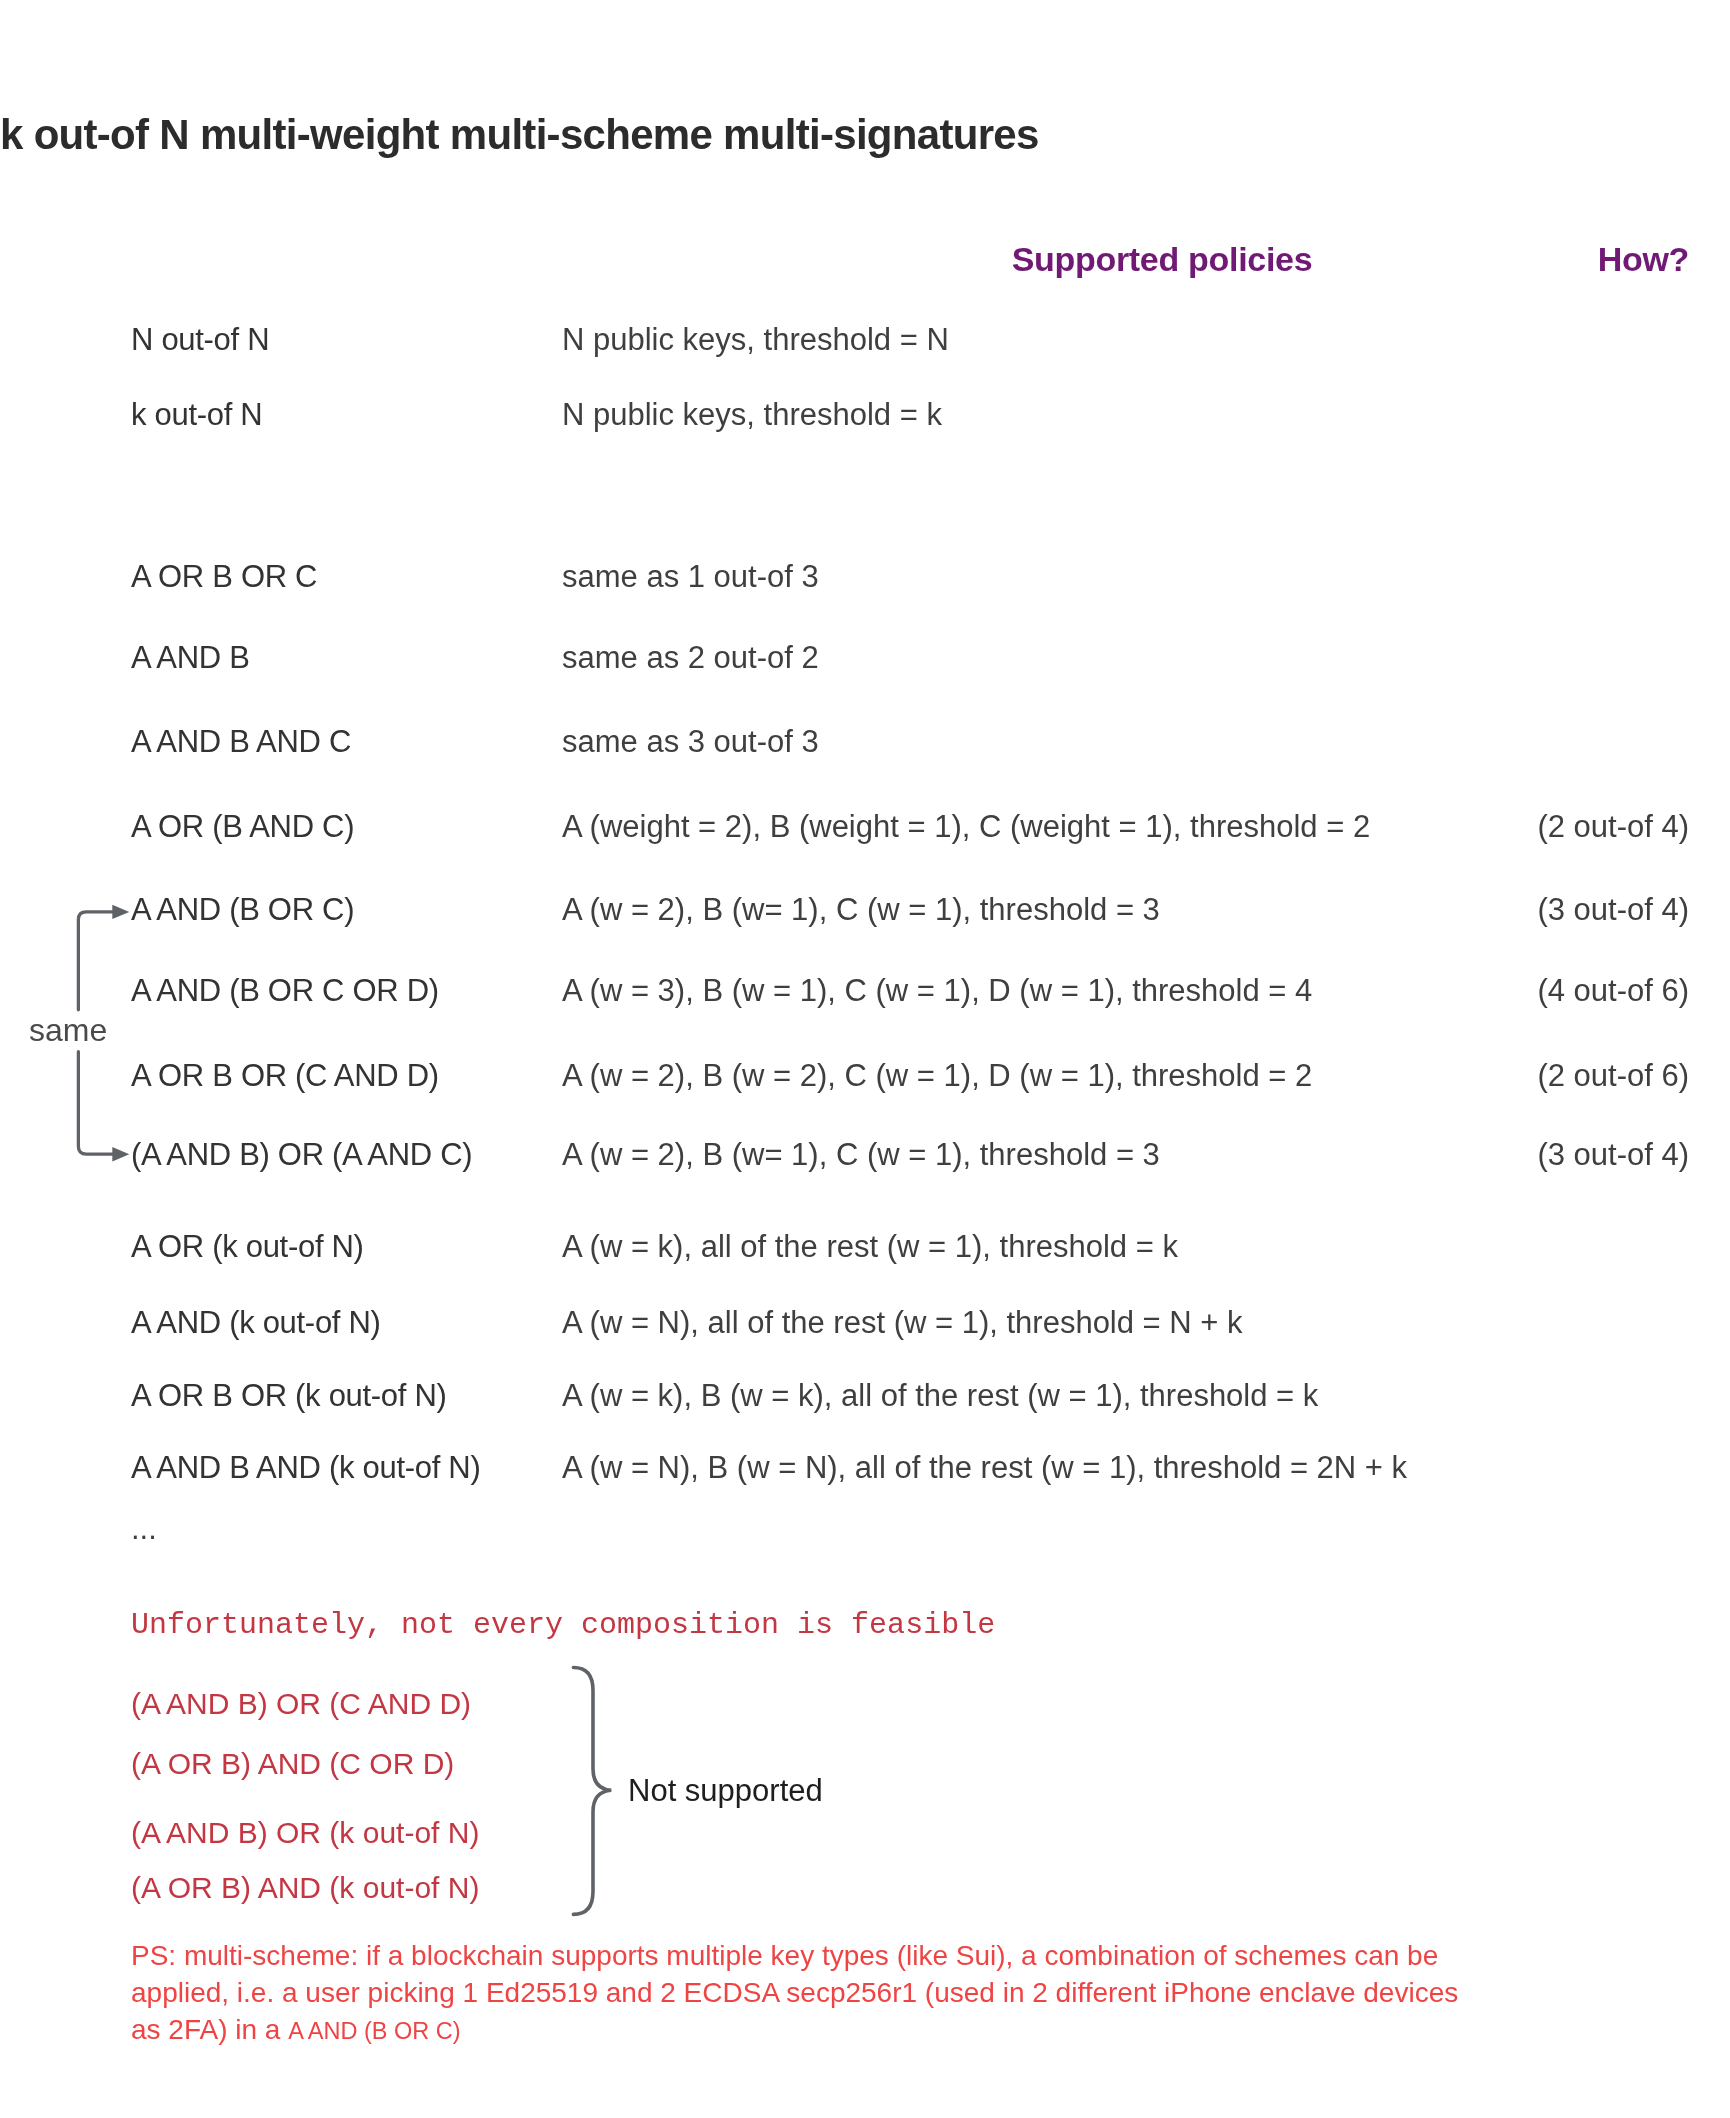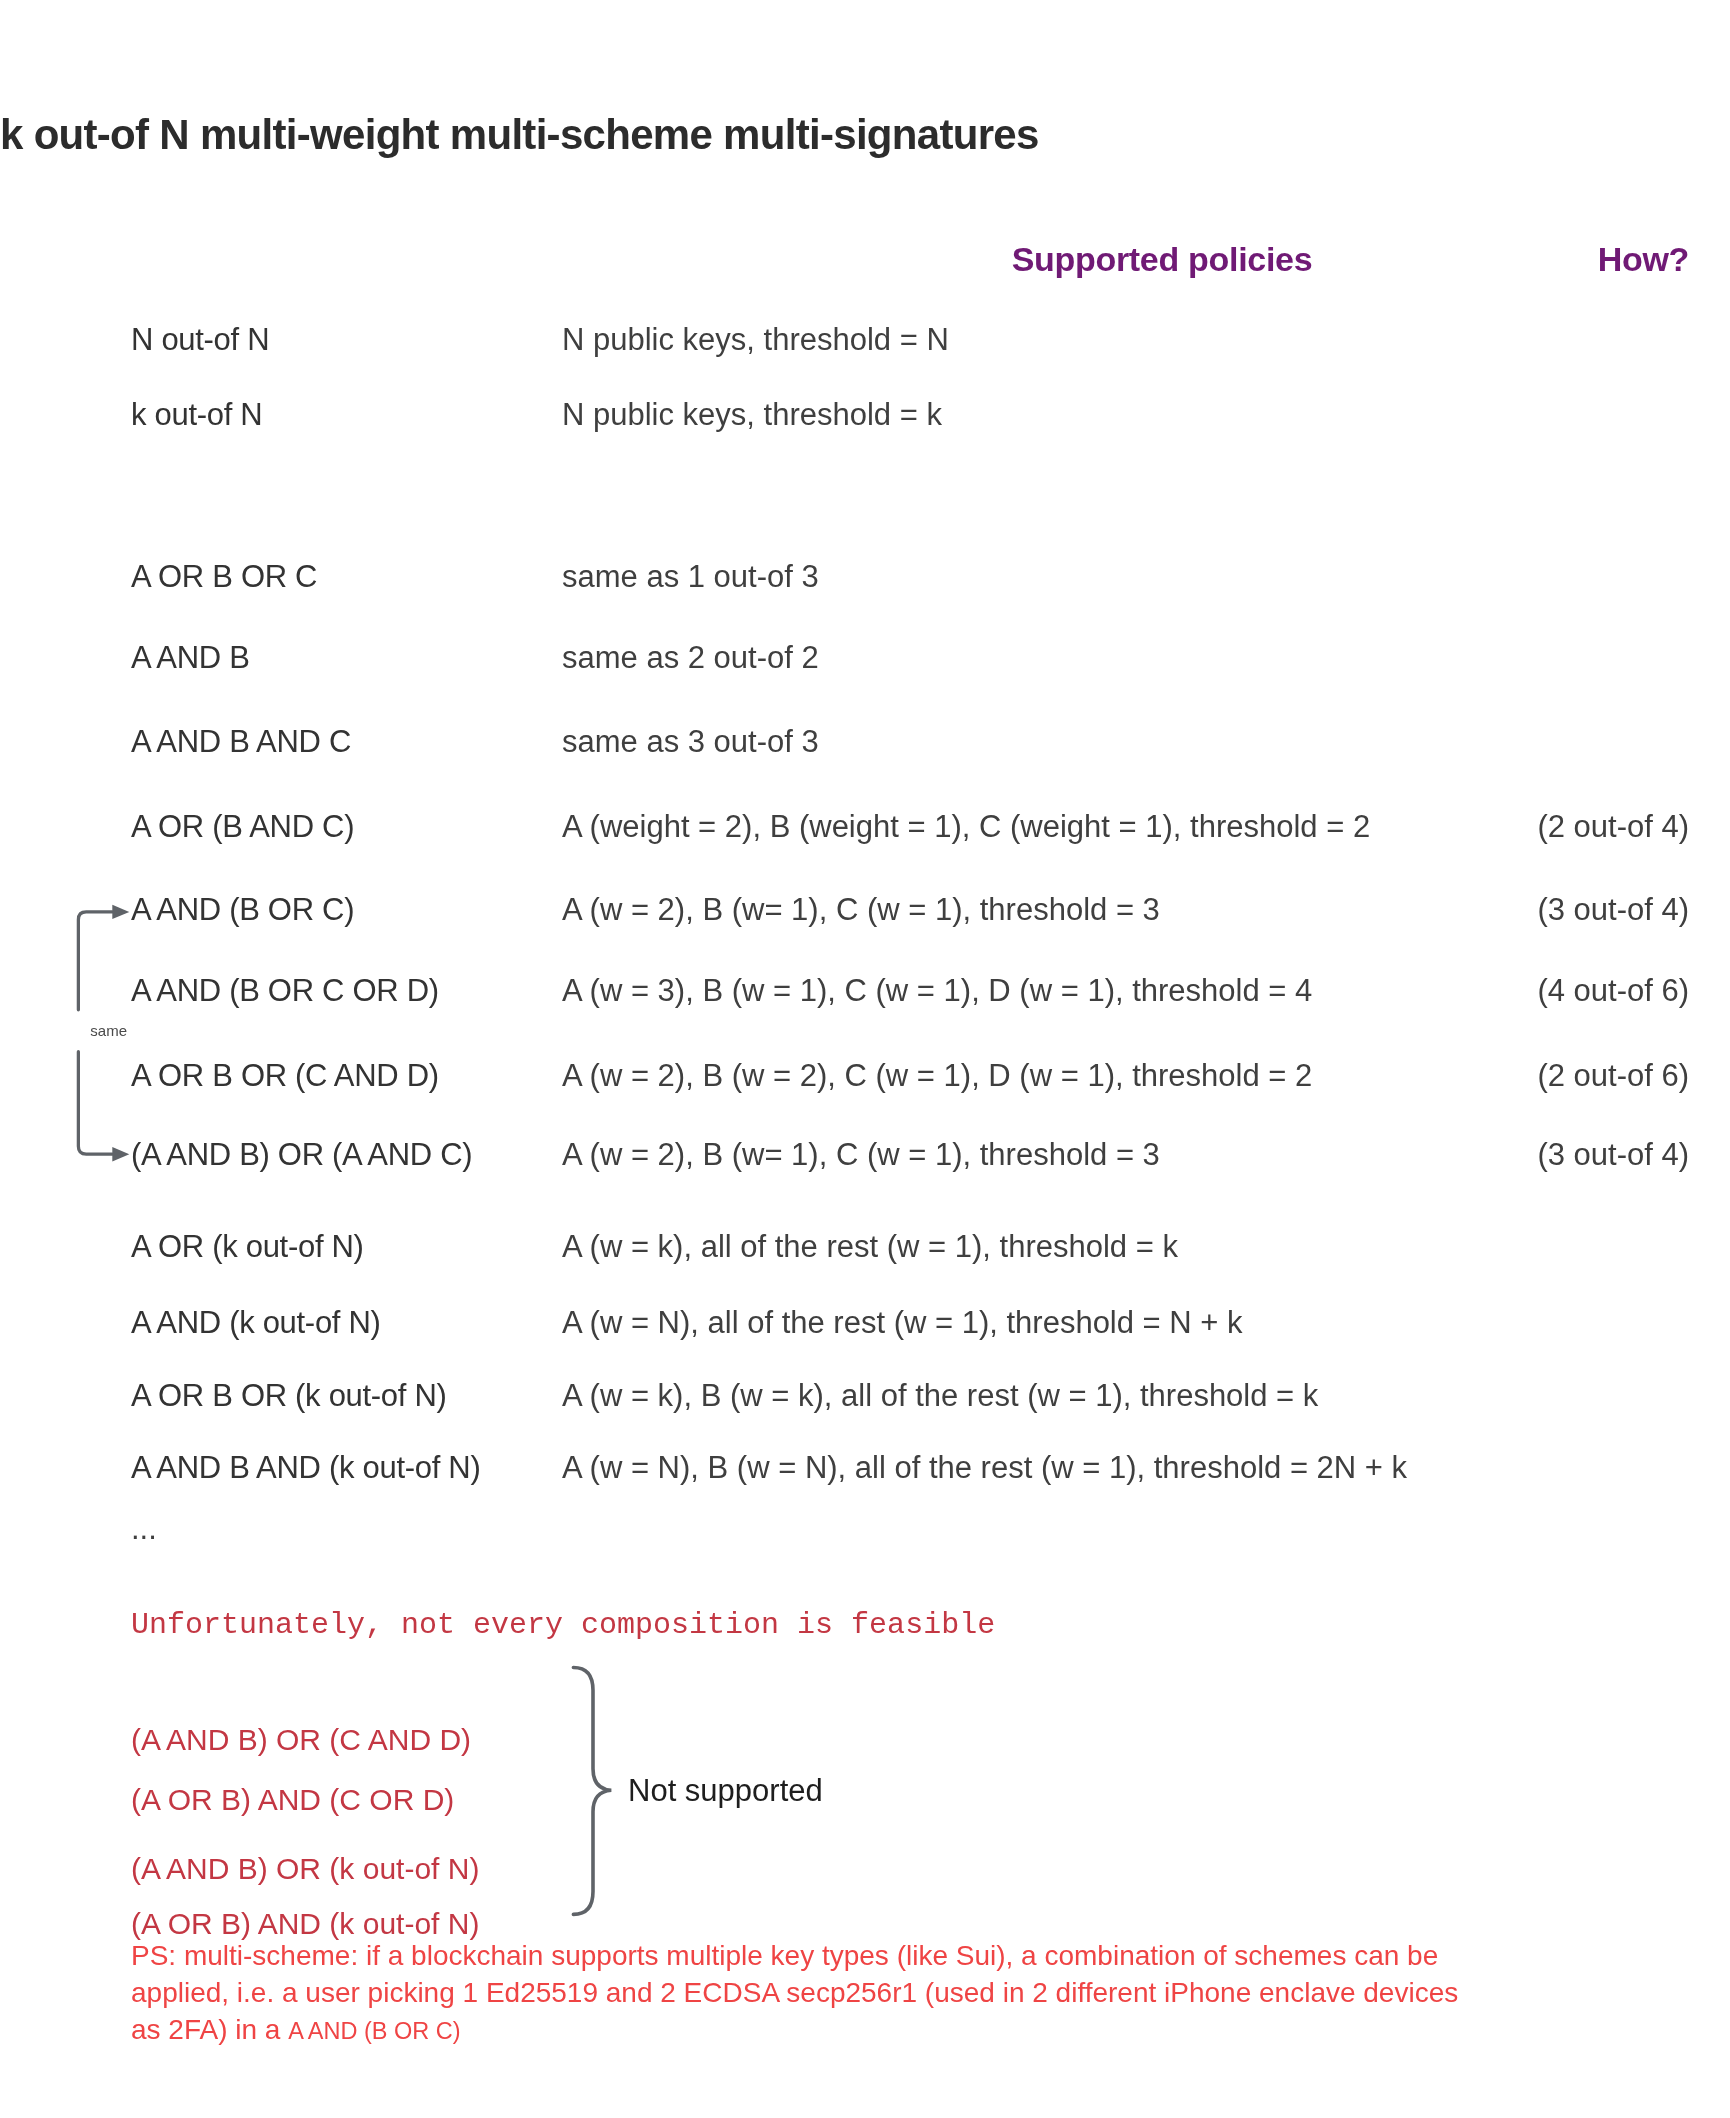--- a/index.html
+++ b/index.html
@@ -22,28 +22,28 @@
   }
   .row .policy{
     width:431px;flex-shrink:0;font-weight:normal;color:#333333;letter-spacing:-0.3px;
   }
   .row .how{flex:1;white-space:nowrap;}
   .row .count{margin-left:auto;white-space:nowrap;}
   .ellipsis-row{
     position:absolute;left:131px;top:1510px;font-size:31px;line-height:37px;color:#3f3f3f;
   }
   .same-label{
-    position:absolute;left:29px;top:1016px;width:98px;text-align:right;
-    font-size:15px;line-height:29px;color:#4a4a4a;background:#ffffff;
+    position:absolute;left:29px;top:1016px;width:98px;text-align:left;
+    font-size:32px;line-height:29px;color:#4a4a4a;background:#ffffff;
   }
   .red-heading{
     position:absolute;left:131px;top:1607px;font-size:30px;line-height:37px;color:#c33743;font-family:Liberation Mono, monospace;
   }
   .red-item{
-    position:absolute;left:131px;font-size:30px;line-height:37px;color:#c33743;margin-top:36px;
+    position:absolute;left:131px;font-size:30px;line-height:37px;color:#c33743;
   }
   .not-supported{
     position:absolute;left:628px;top:1772px;font-size:31px;line-height:38px;color:#1e1e1e;
   }
   .ps{
     position:absolute;left:131px;top:1937px;width:1522px;
     font-size:28px;line-height:37px;color:#ef4444;
   }
   .ps .code{font-size:23.5px;}
   .overlay{position:absolute;left:0;top:0;pointer-events:none;}

